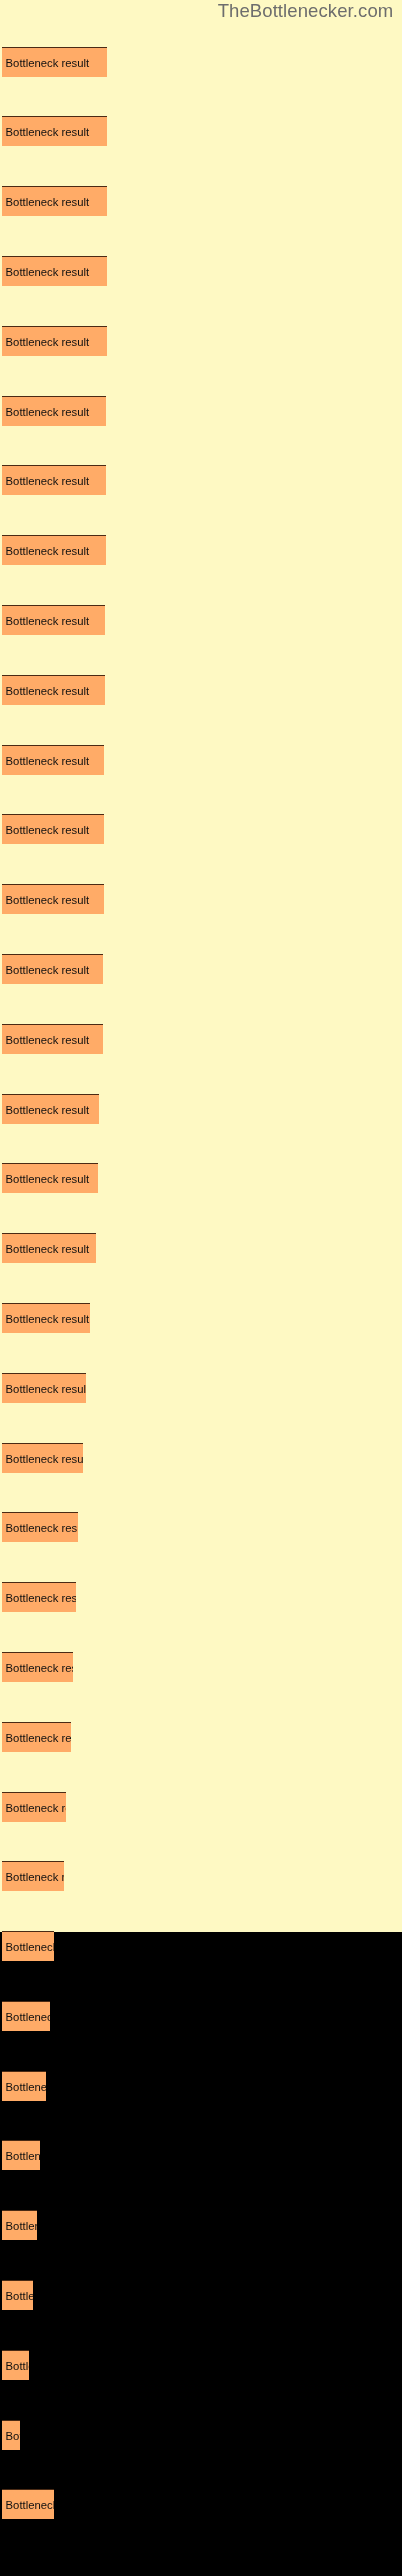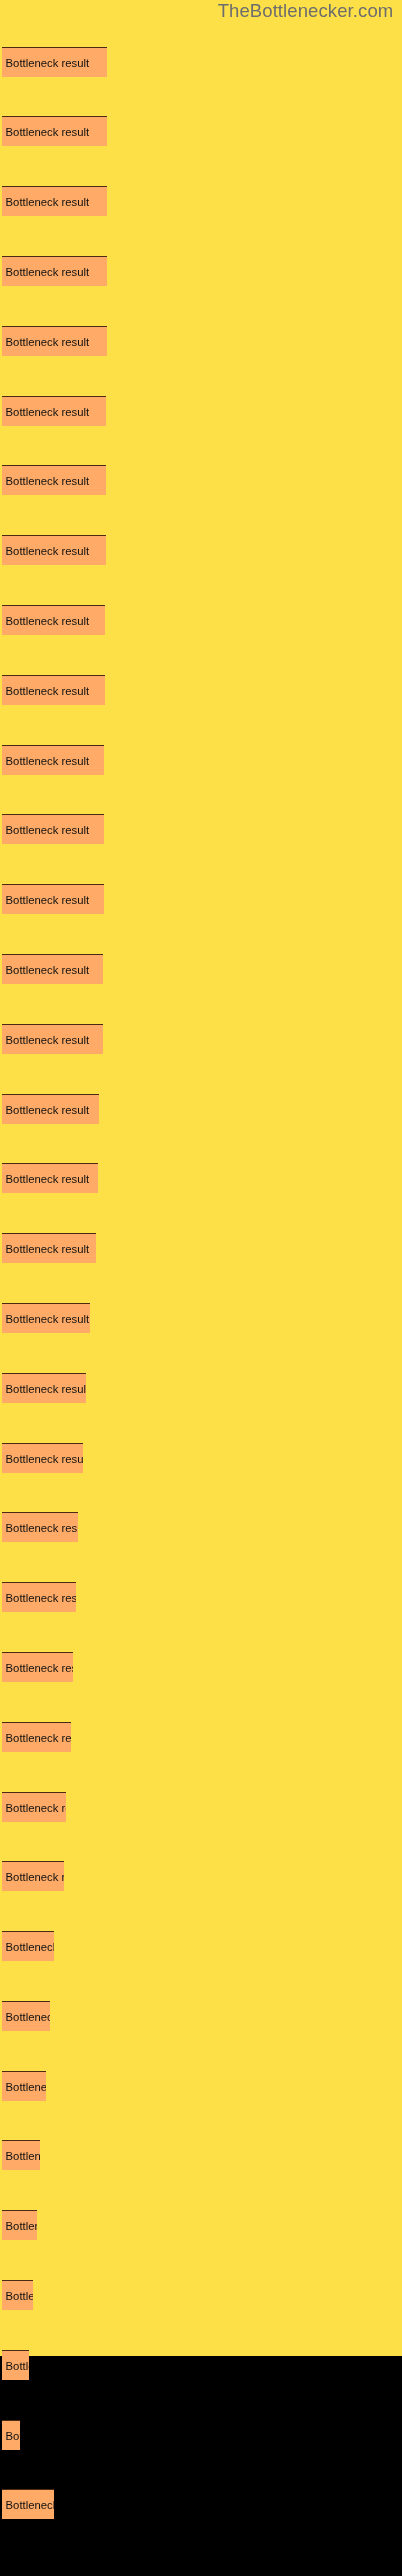--- a/index.html
+++ b/index.html
@@ -12,22 +12,22 @@
     width: 403px;
     height: 2576px;
     position: relative;
     overflow: hidden;
     font-family: "Liberation Sans", sans-serif;
     -webkit-font-smoothing: antialiased;
   }
   #chart-root {
     position: relative;
     width: 403px;
-    height: 2356px;
-    background: #fde047;
+    height: 1932px;
+    background: #fef9c3;
   }
   #watermark {
     position: absolute;
     top: 0px;
     right: 9.7px;
     height: 22.5px;
     line-height: 22.5px;
     font-family: "Liberation Sans", sans-serif;
     font-size: 18.5px;
     font-weight: 400;

